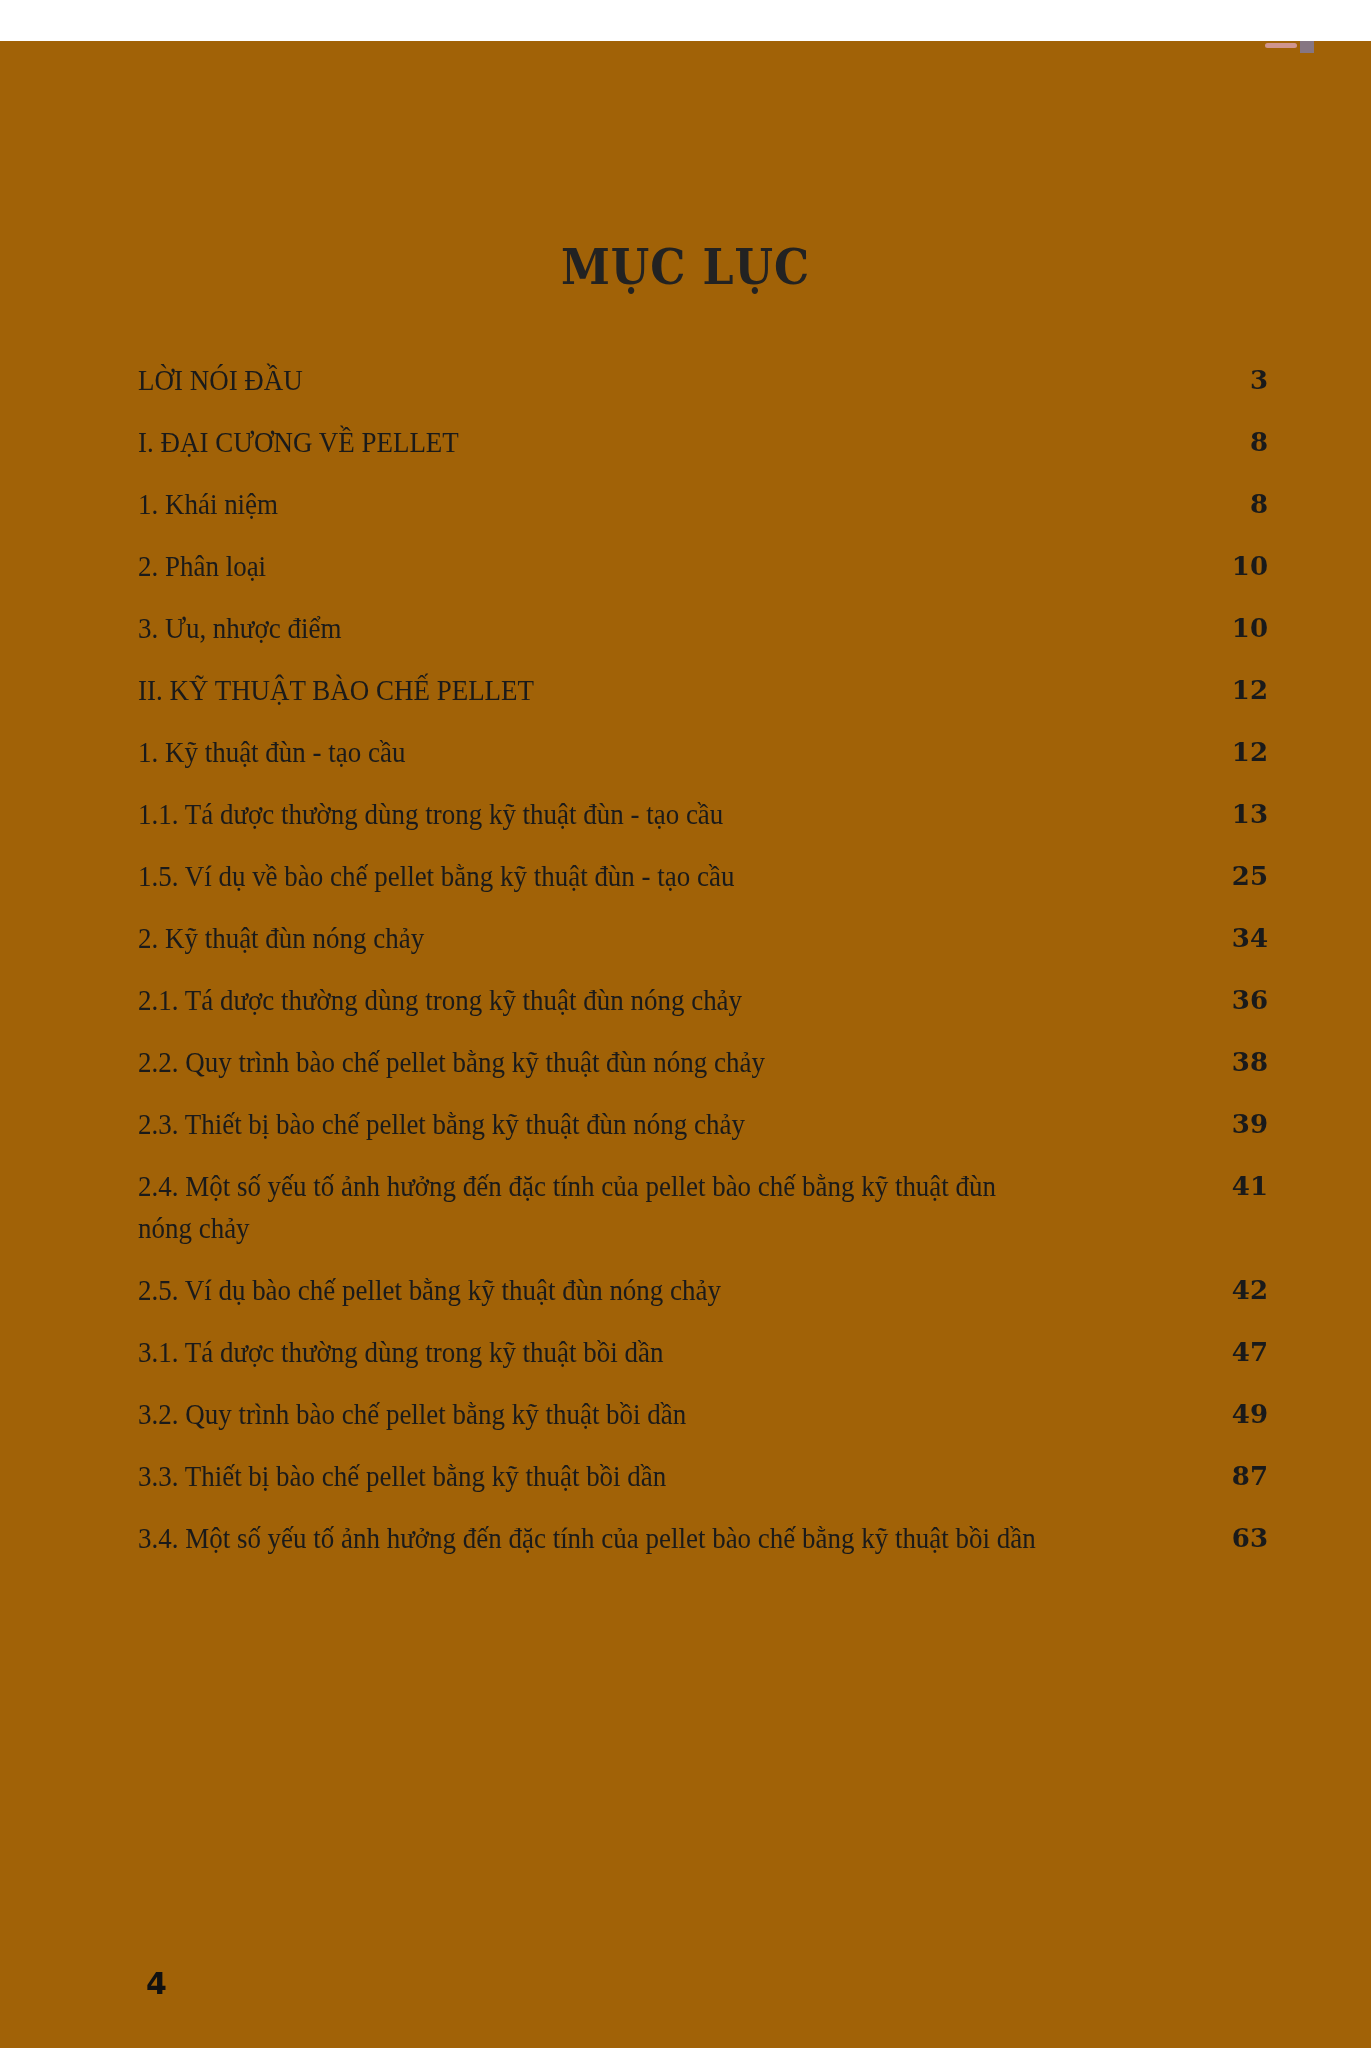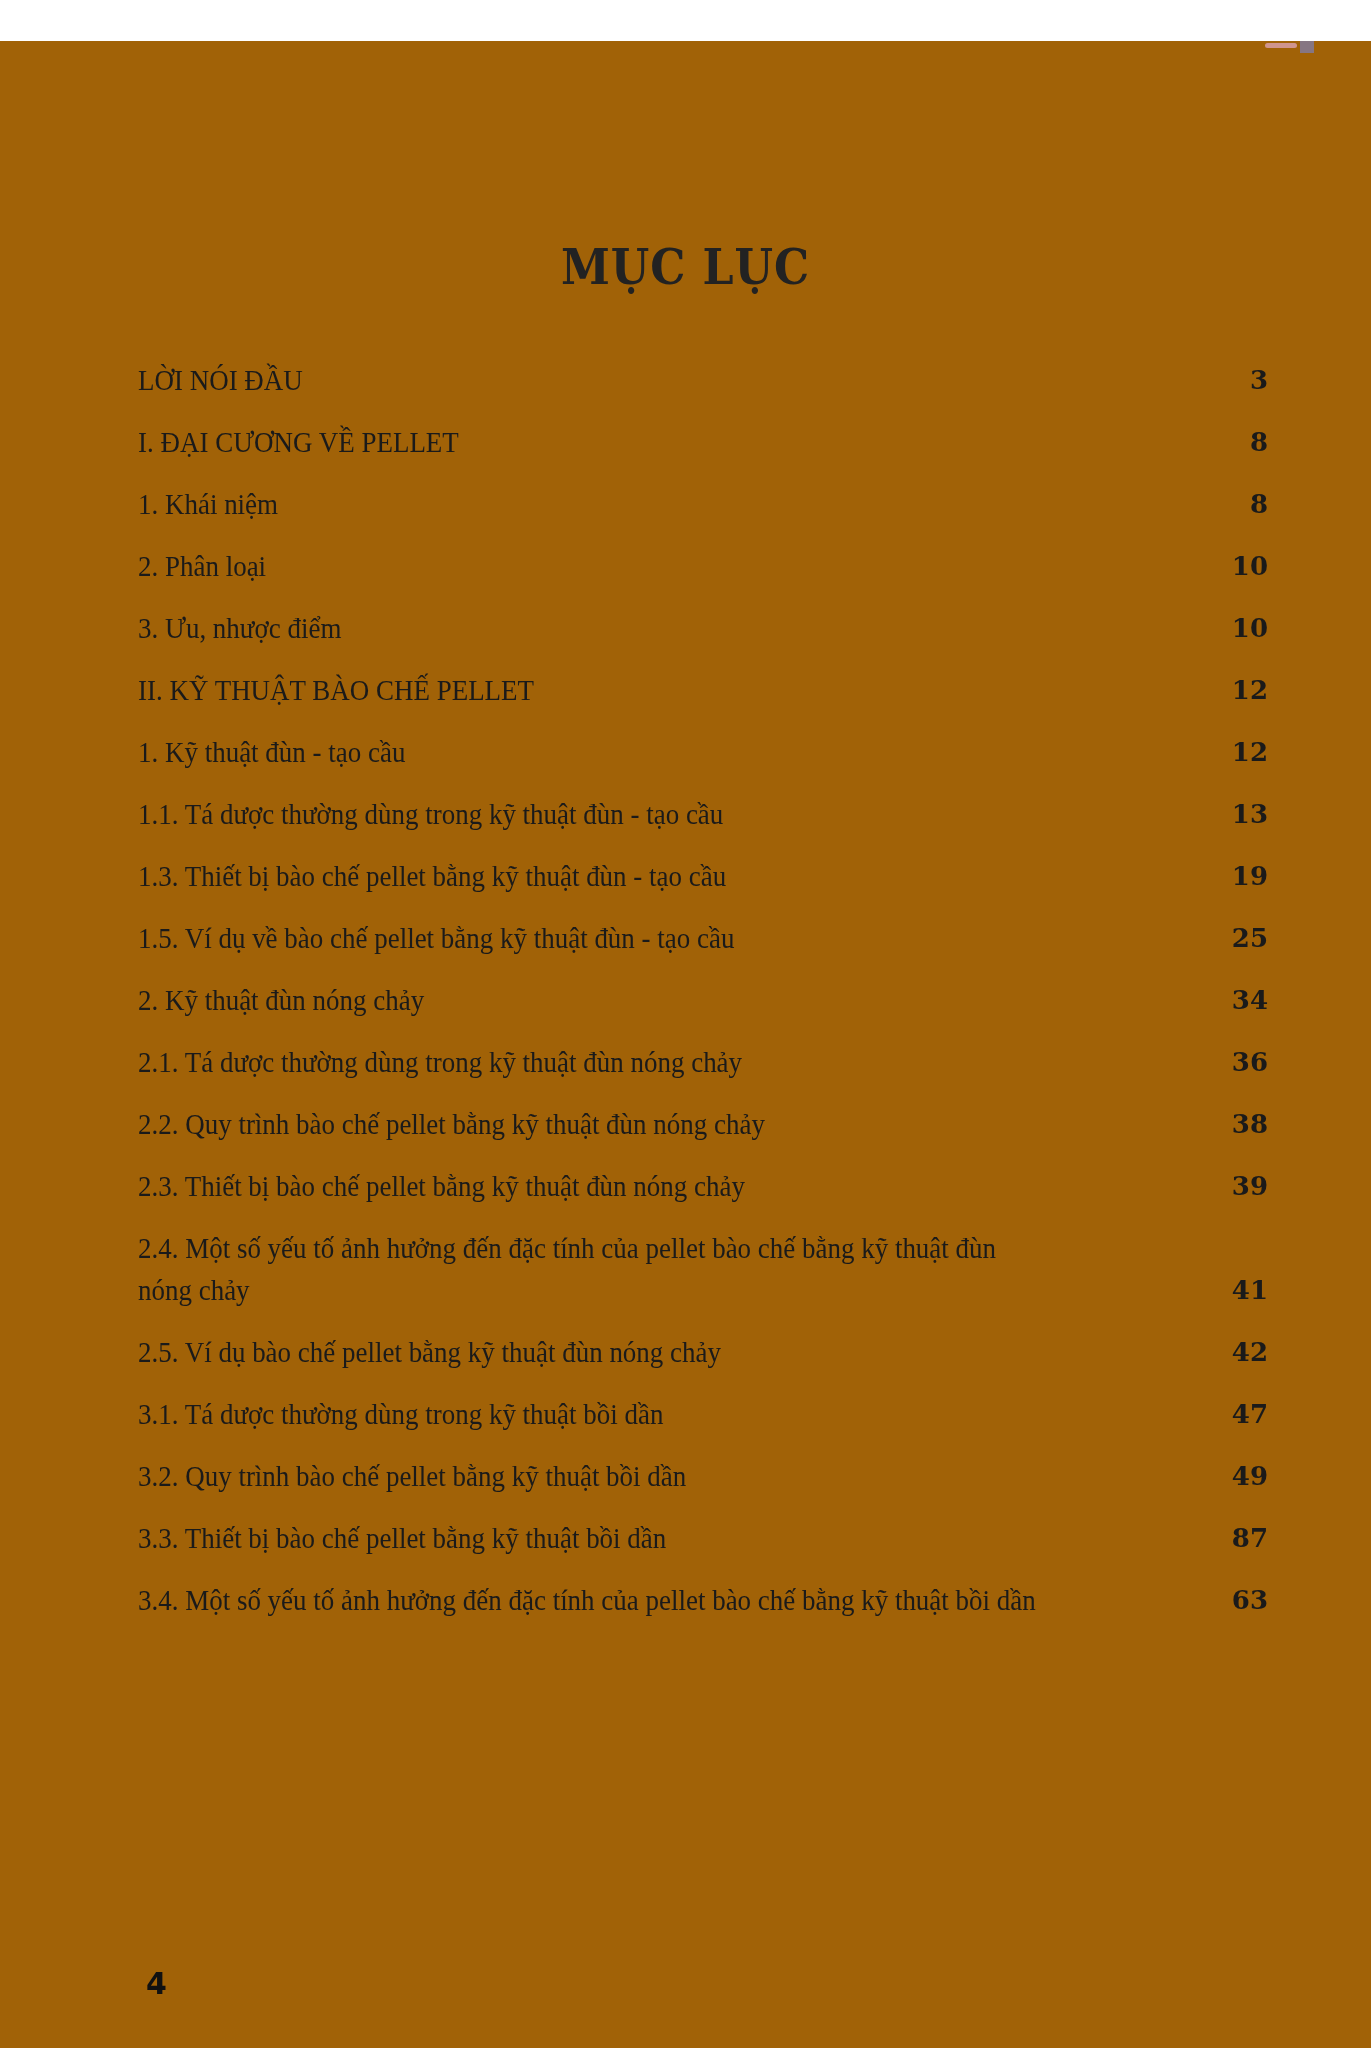--- a/index.html
+++ b/index.html
@@ -64,21 +64,20 @@
     }
     .toc {
       position: absolute;
       top: 318px;
       left: 138px;
       width: 1130px;
     }
     .toc-row {
       position: relative;
       display: flex;
-      align-items: flex-end;
       justify-content: space-between;
       font-size: 29px;
       line-height: 42px;
       margin-bottom: 20px;
     }
     .toc-label {
       width: 980px;
       transform-origin: left center;
       transform: scaleX(0.93);
       white-space: normal;
@@ -137,24 +136,20 @@
     </div>
     <div class="toc-row">
       <span class="toc-label">1. Kỹ thuật đùn - tạo cầu</span>
       <span class="toc-page">12</span>
     </div>
     <div class="toc-row">
       <span class="toc-label">1.1. Tá dược thường dùng trong kỹ thuật đùn - tạo cầu</span>
       <span class="toc-page">13</span>
     </div>
     <div class="toc-row">
-      <span class="toc-label">1.3. Thiết bị bào chế pellet bằng kỹ thuật đùn - tạo cầu</span>
-      <span class="toc-page">19</span>
-    </div>
-    <div class="toc-row">
       <span class="toc-label">1.5. Ví dụ về bào chế pellet bằng kỹ thuật đùn - tạo cầu</span>
       <span class="toc-page">25</span>
     </div>
     <div class="toc-row">
       <span class="toc-label">2. Kỹ thuật đùn nóng chảy</span>
       <span class="toc-page">34</span>
     </div>
     <div class="toc-row">
       <span class="toc-label">2.1. Tá dược thường dùng trong kỹ thuật đùn nóng chảy</span>
       <span class="toc-page">36</span>

